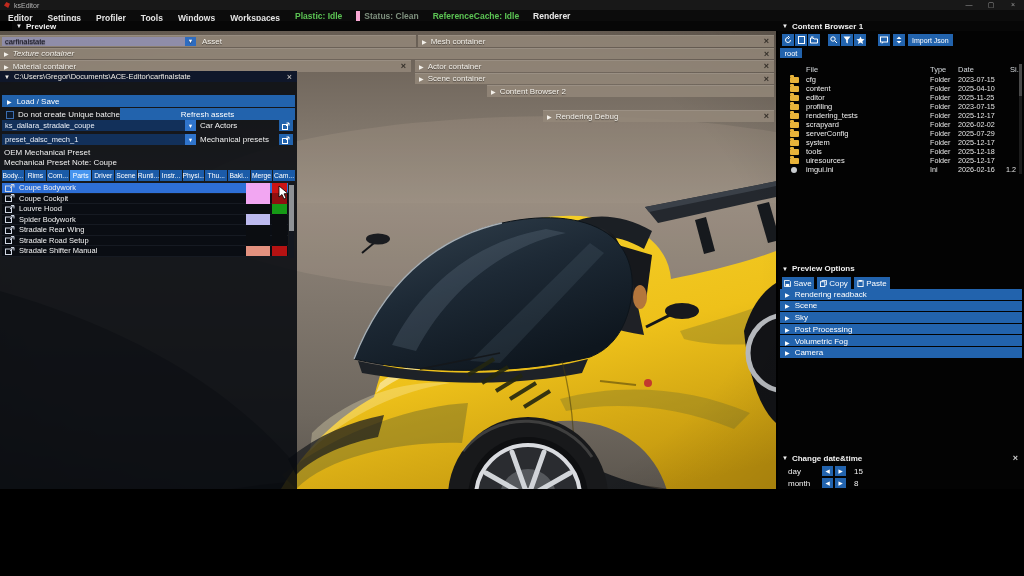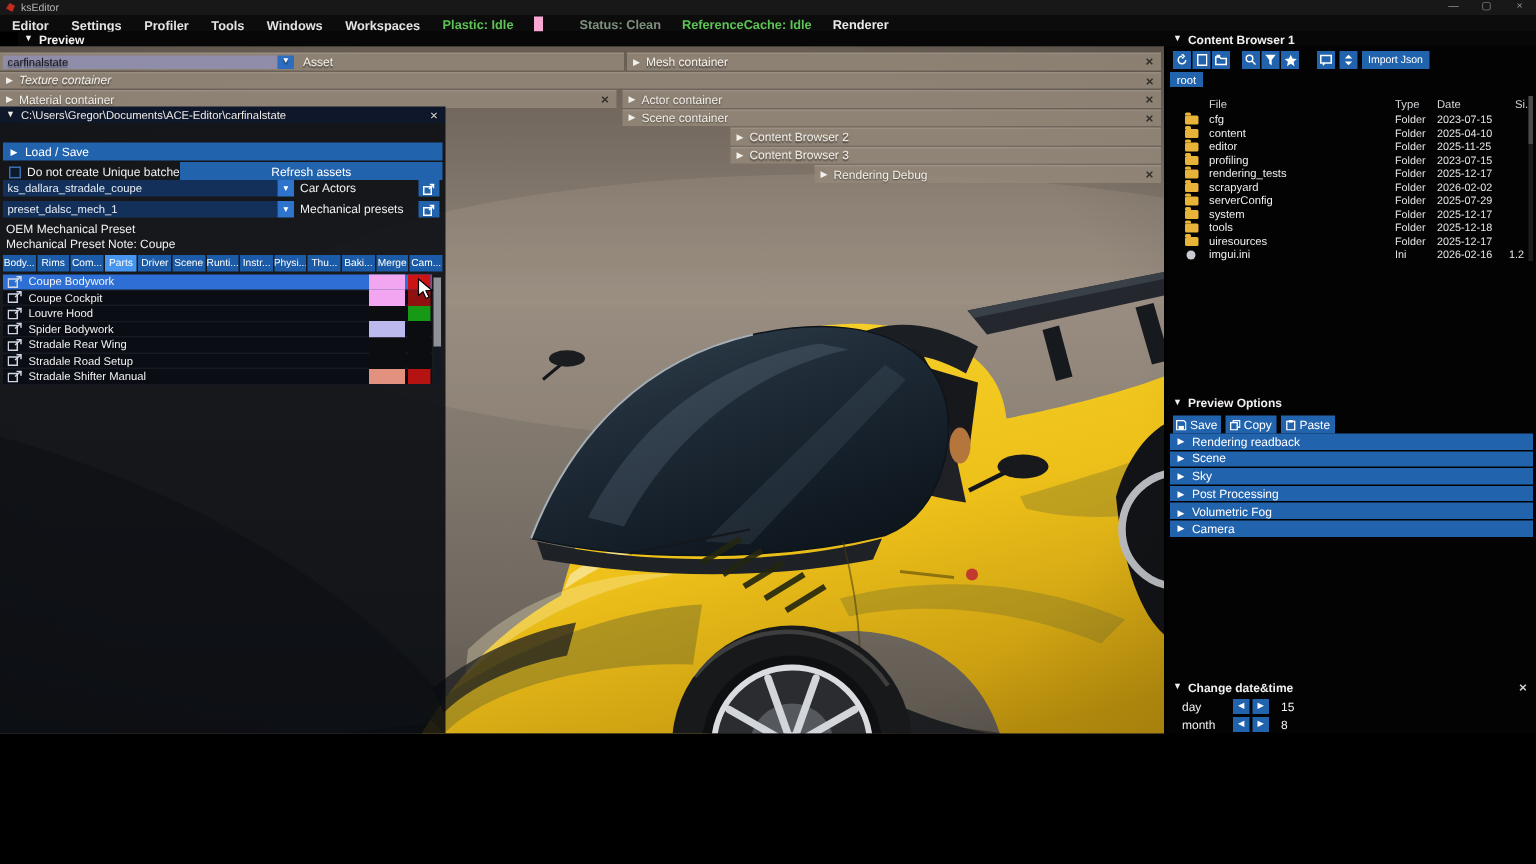--- a/index.html
+++ b/index.html
@@ -10,21 +10,21 @@
   
   .titlebar{left:0;top:0;width:1024px;height:10px;background:#181818;display:flex;align-items:center;}
   .app-icon{width:6px;height:6px;margin-left:4px;background:#c22a1e;clip-path:polygon(0 60%,40% 0,100% 30%,70% 100%);}
   .app-title{font-size:7px;color:#b5b5b5;margin-left:4px;}
   .win-controls{margin-left:auto;display:flex;align-items:center;height:10px;}
   .win-btn{width:22px;text-align:center;font-size:7px;color:#9a9a9a;line-height:10px;}
   .menubar{left:0;top:10px;width:1024px;height:11px;background:#0c0c0c;display:flex;align-items:center;padding-left:8px;}
   .menu-item{font-size:8.5px;font-weight:bold;color:#e3e3e3;margin-right:15px;}
   .menu-status{display:flex;align-items:center;}
   .menu-status .st{font-size:8.5px;font-weight:bold;margin-right:14px;}
-  .menu-status .st:nth-child(2){border-left:6px solid #f9a8d4;padding-left:24px;}
+  .menu-status .st:nth-child(2){border-left:4px solid #f9a8d4;padding-left:4px;}
   .hdr-row{left:0;top:21px;width:1024px;height:10px;}
   .sec-hdr{position:absolute;top:0;height:10px;background:#070707;color:#f0f0f0;font-size:8px;font-weight:bold;display:flex;align-items:center;}
   .sec-hdr .tri{font-size:6px;margin:0 4px;}
 
   
   .viewport{left:0;top:31px;width:776px;height:525px;background:#6a6057;}
 
   
   .bar{position:absolute;height:11.5px;background:rgba(148,136,121,.84);display:flex;align-items:center;color:#f3f0ea;font-size:8px;text-shadow:0 1px 1px rgba(0,0,0,.5);border-top:1px solid rgba(255,255,255,.10);}
   .bar .tri{font-size:6px;margin:0 4px;text-shadow:none;}
@@ -291,24 +291,20 @@
   </div>
   <div class="bar" style="left:415px;top:72.5px;width:359px;">
     <span class="tri">▶</span>
     <span>Scene container</span>
     <span class="x">×</span>
   </div>
   <div class="bar" style="left:487px;top:85px;width:287px;">
     <span class="tri">▶</span>
     <span>Content Browser 2</span>
   </div>
-  <div class="bar" style="left:487px;top:97.5px;width:287px;">
-    <span class="tri">▶</span>
-    <span>Content Browser 3</span>
-  </div>
   <div class="bar" style="left:543px;top:110px;width:231px;">
     <span class="tri">▶</span>
     <span>Rendering Debug</span>
     <span class="x">×</span>
   </div>
 
   <div class="abs fwin">
     <div class="fwin-title">
       <span class="tri">▼</span>
       <span>C:\Users\Gregor\Documents\ACE-Editor\carfinalstate</span>

